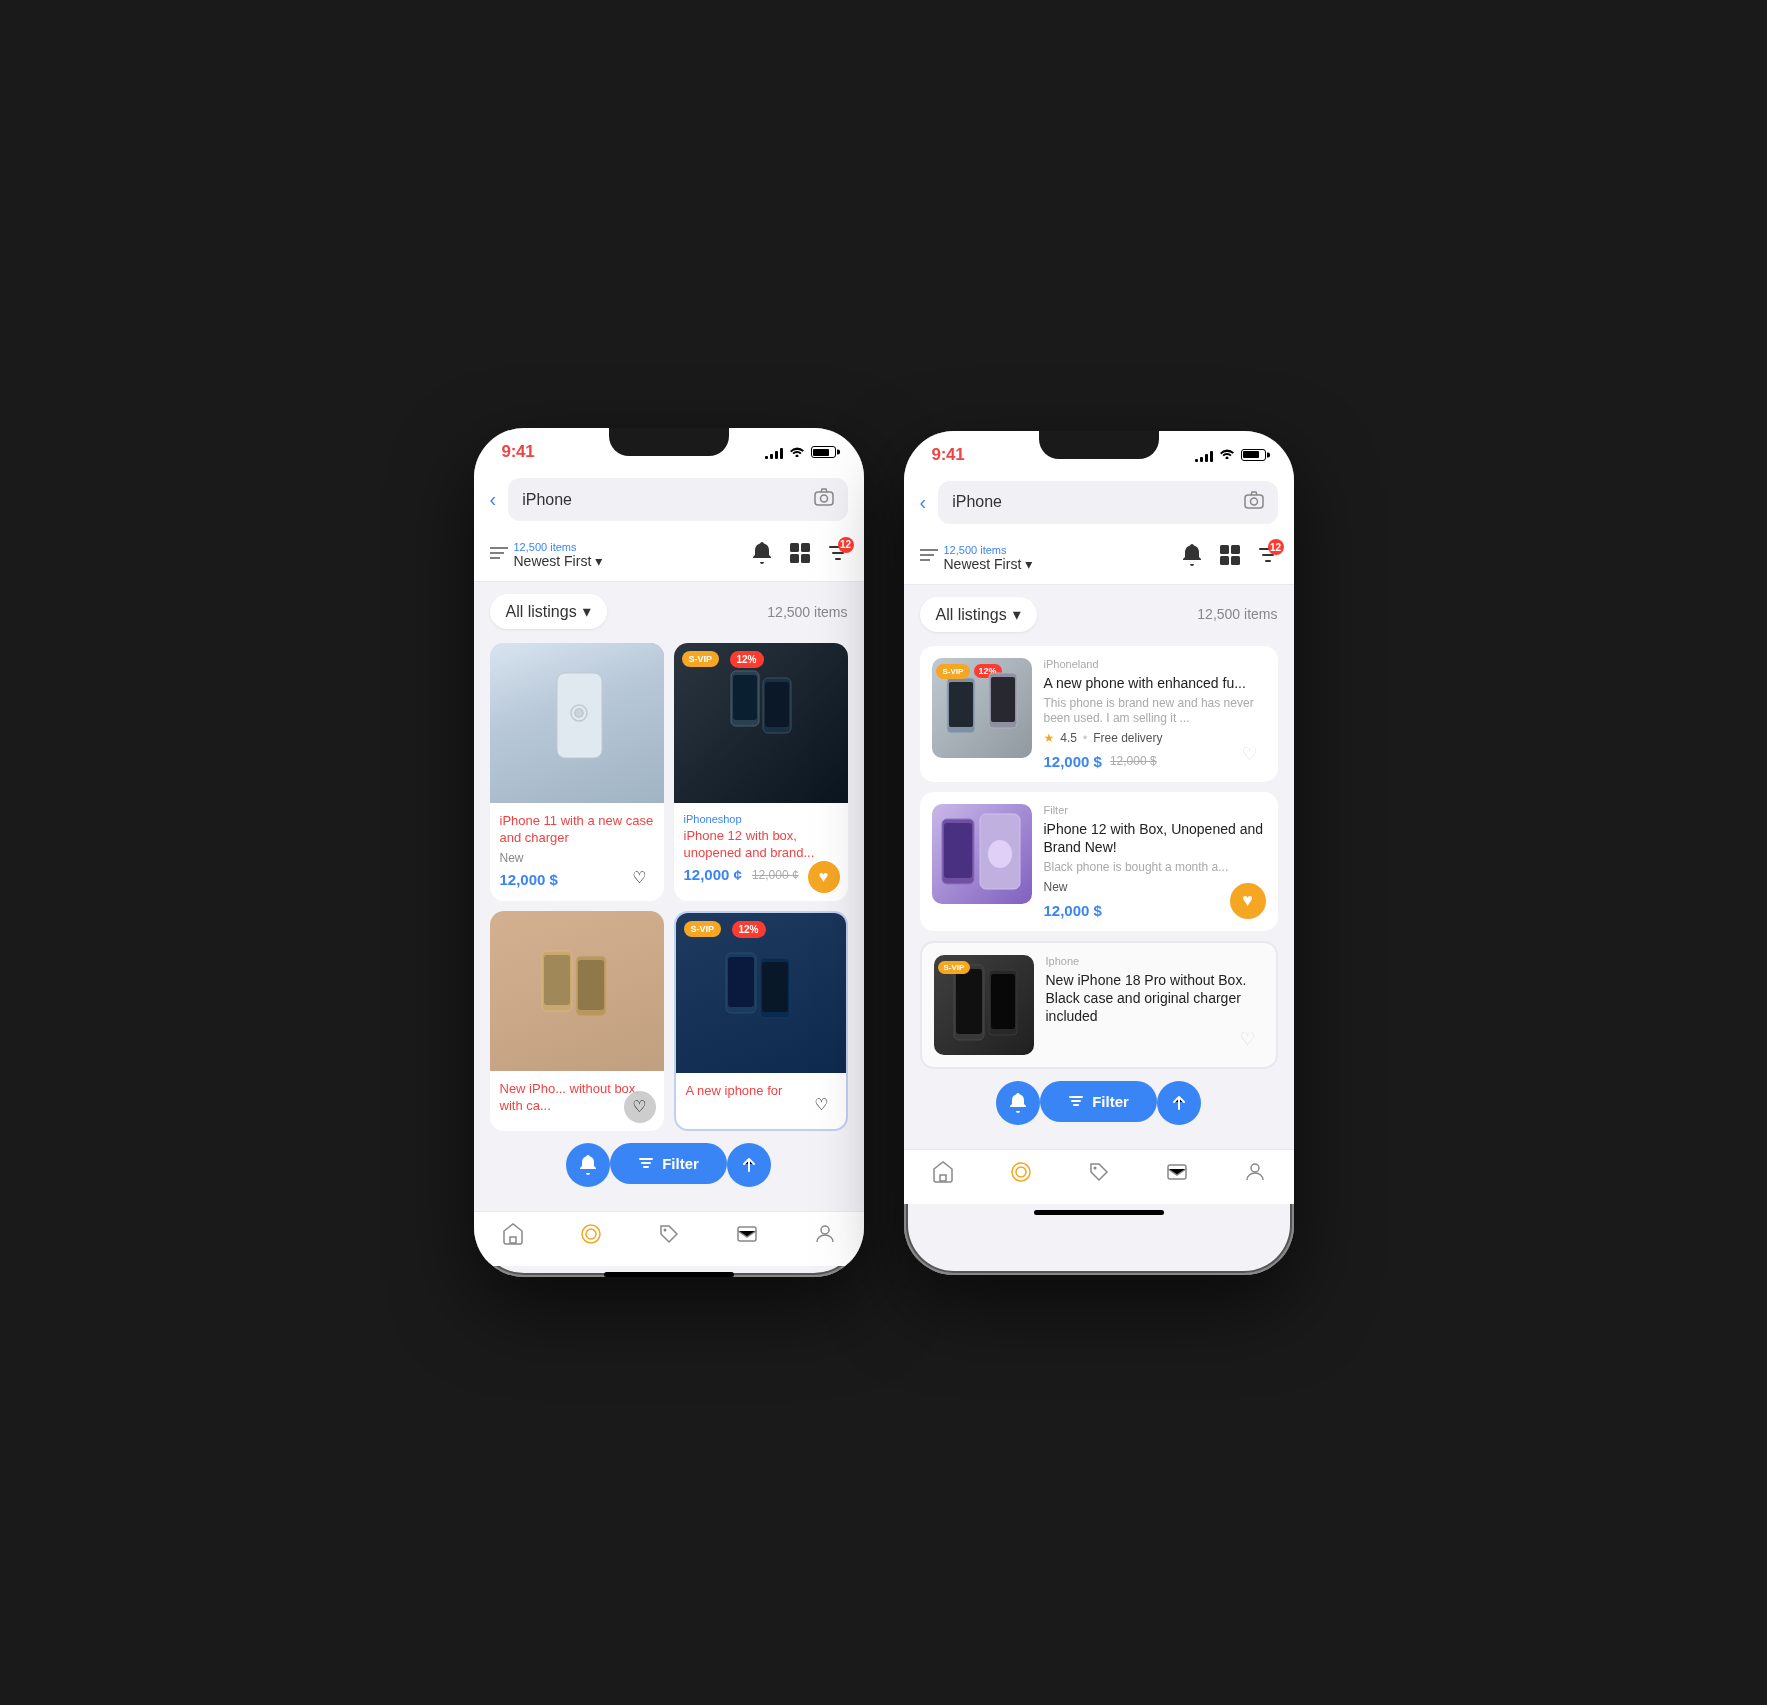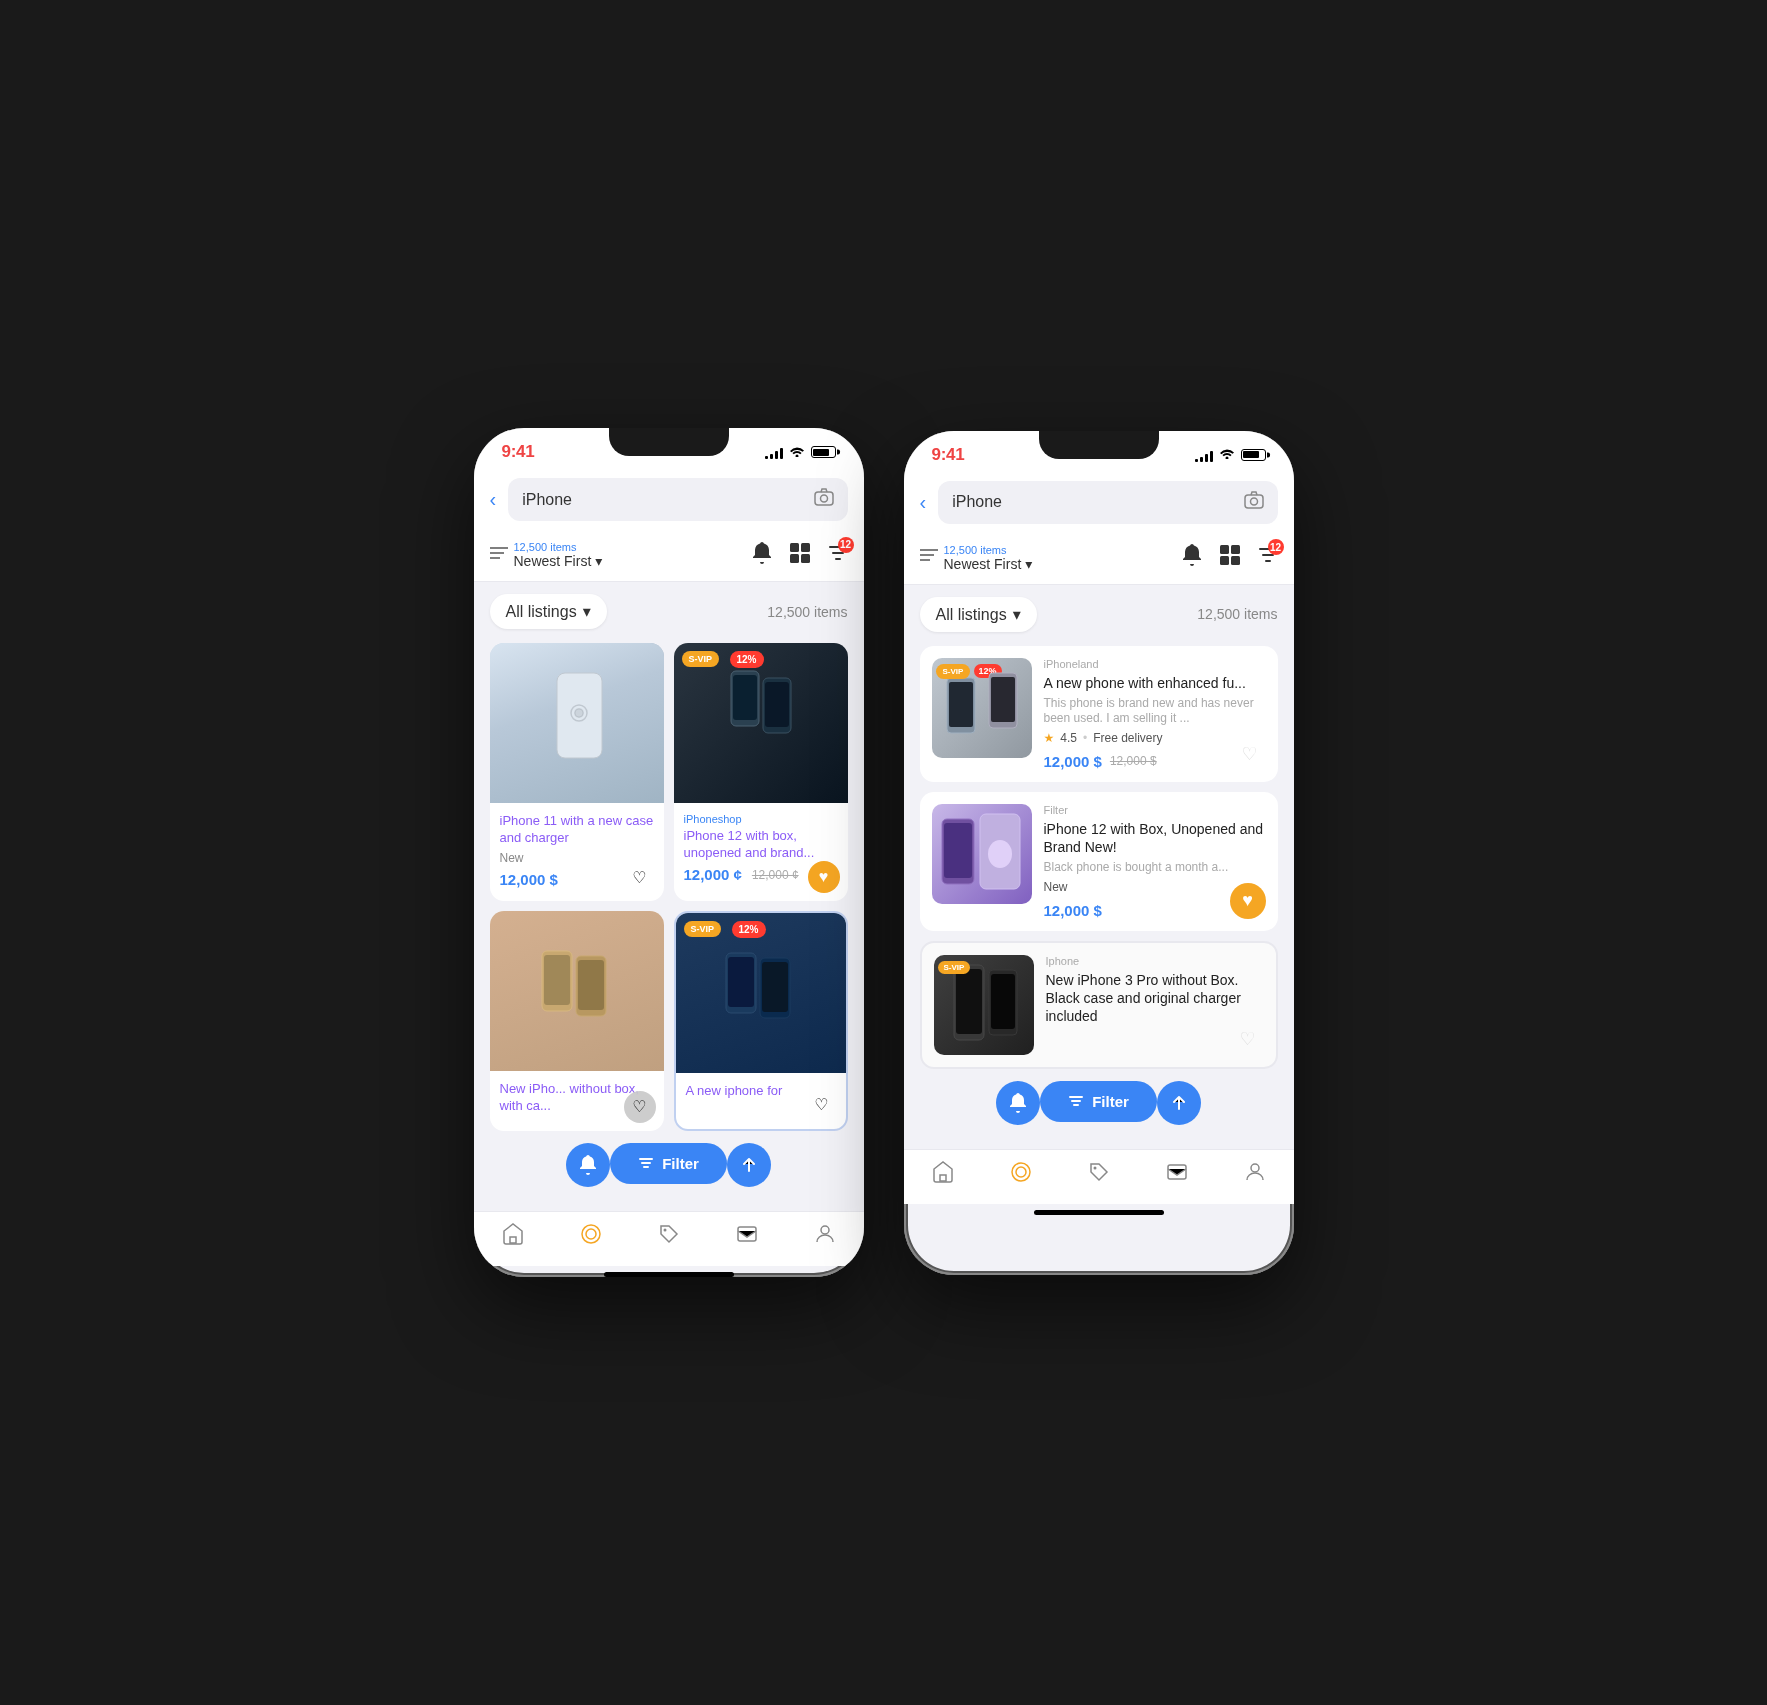--- a/index.html
+++ b/index.html
@@ -324,21 +324,21 @@
     }
 
     .product-shop {
       font-size: 11px;
       color: #3a85f5;
       margin-bottom: 3px;
     }
 
     .product-title {
       font-size: 13px;
-      color: #8b5cf6;
+      color: #ef4444;
       line-height: 1.3;
       margin-bottom: 4px;
     }
 
     .product-condition {
       font-size: 12px;
       color: #888;
       margin-bottom: 6px;
     }
 
@@ -981,21 +981,21 @@
             <div style="position:absolute;top:6px;left:4px;background:#f5a623;color:#fff;font-size:8px;font-weight:700;padding:2px 6px;border-radius:8px;z-index:2;">S-VIP</div>
             <svg width="100" height="100" viewBox="0 0 100 100" style="position:absolute;top:0;left:0;">
               <rect x="20" y="10" width="30" height="75" rx="5" fill="#383838" stroke="#484848" stroke-width="1"></rect>
               <rect x="55" y="15" width="28" height="65" rx="4" fill="#282828" stroke="#383838" stroke-width="1"></rect>
               <rect x="22" y="14" width="26" height="65" rx="3" fill="#101010"></rect>
               <rect x="57" y="19" width="24" height="55" rx="3" fill="#080808"></rect>
             </svg>
           </div>
           <div class="list-info">
             <span class="list-shop">Iphone</span>
-            <span class="list-title">New iPhone 3 Pro without Box. Black case and original charger included</span>
+            <span class="list-title">New iPhone 18 Pro without Box. Black case and original charger included</span>
           </div>
           <div class="list-heart-btn">♡</div>
         </div>
 
       </div>
 
       <div class="bottom-actions sticky-bottom">
         <div class="action-btn-round">
           <svg width="18" height="20" viewBox="0 0 18 20">
               <path d="M9 0a2 2 0 011.9 1.5A6 6 0 0115 7v4l2 2v1H1v-1l2-2V7A6 6 0 017.1 1.5 2 2 0 019 0zm0 20a2 2 0 01-2-2h4a2 2 0 01-2 2z" fill="white"></path>

